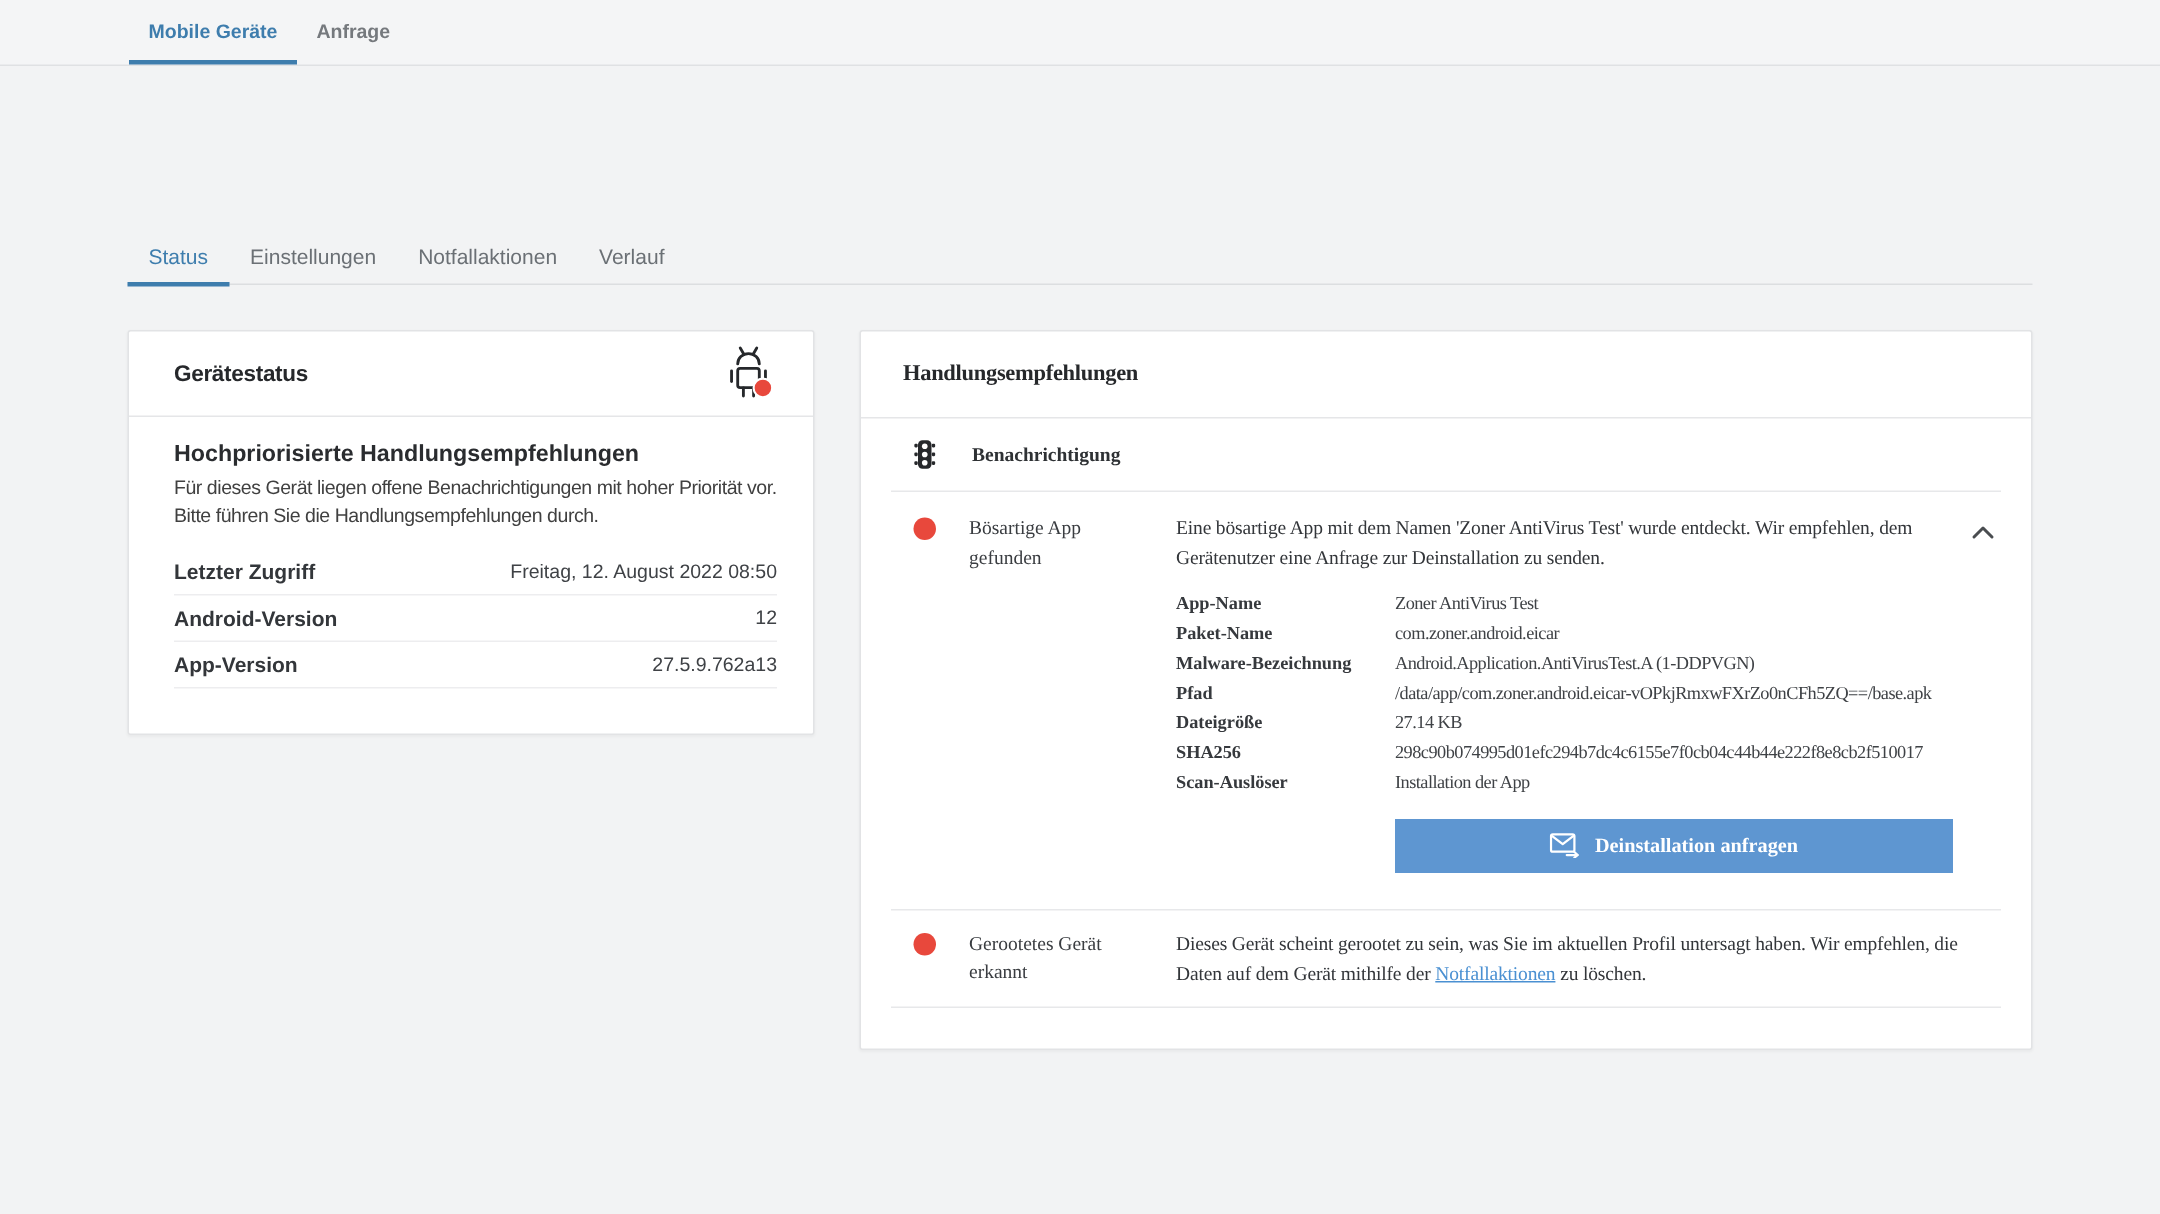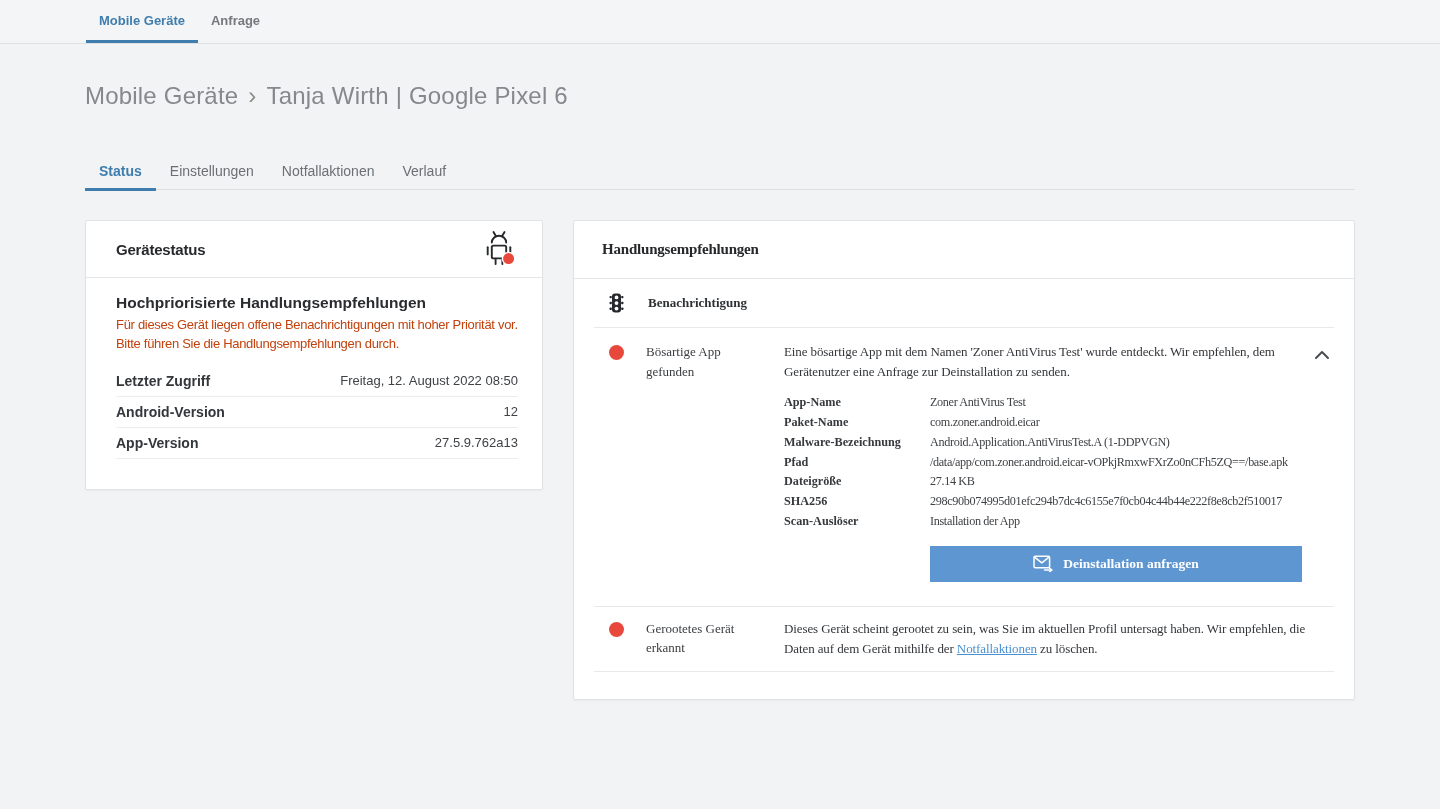--- a/index.html
+++ b/index.html
@@ -35,40 +35,40 @@
 
   
   .subtabs {
     position: absolute; left: 85px; top: 150px; width: 1270px; height: 40px;
     display: flex; align-items: flex-end; border-bottom: 1px solid #dcdee0;
   }
   .subtab {
     padding: 10px 14px 9px; font-size: 14px; color: #6b7075;
     border-bottom: 3px solid transparent; margin-bottom: -2px; cursor: pointer;
   }
-  .subtab.active { color: var(--accent-blue, #3e7dad); font-weight: 700; border-bottom-color: var(--accent-blue, #4583b4); }
+  .subtab.active { color: var(--accent-blue, #3e7dad); font-weight: 400; border-bottom-color: var(--accent-blue, #4583b4); }
 
   
   .card {
     position: absolute; background: #fff;
     border: 1px solid #e2e3e5; border-radius: 2px;
     box-shadow: 0 1px 2px rgba(0,0,0,0.04);
   }
   .card-header {
     display: flex; align-items: center; justify-content: space-between;
     border-bottom: 1px solid #e5e6e8;
   }
   .card-title { font-size: 15px; font-weight: 700; color: #26282b; letter-spacing: -0.2px; }
 
   
   .card-device { left: 85px; top: 220px; width: 458px; height: 270px; }
   .card-device .card-header { height: 57px; padding: 0 24px 0 30px; }
   .card-device .card-body { padding: 16px 24px 0 30px; }
   .section-title { font-size: 15.5px; font-weight: 700; color: #2a2c2f; margin-bottom: 4px; }
-  .section-text { font-size: 13px; letter-spacing: -0.3px; color: #c2410c; line-height: 1.45; margin-bottom: 12px; }
+  .section-text { font-size: 13px; letter-spacing: -0.3px; color: #404040; line-height: 1.45; margin-bottom: 12px; }
   .prop-row {
     display: flex; align-items: center; justify-content: space-between;
     height: 31px; border-bottom: 1px solid #ededef;
   }
   .prop-label { font-size: 14px; font-weight: 700; color: #33363a; }
   .prop-value { font-size: 13px; color: #3f4246; }
 
   
   .card-reco { left: 573px; top: 220px; width: 782px; height: 480px; font-family: Liberation Serif, serif; }
   .card-reco .card-header { height: 58px; padding: 0 24px 0 28px; }
@@ -111,21 +111,20 @@
 
 <div class="screen">
 
   <header class="topbar">
     <nav class="tabs">
       <div class="top-tab active">Mobile Geräte</div>
       <div class="top-tab">Anfrage</div>
     </nav>
   </header>
 
-  <h1 class="breadcrumb"><span>Mobile Geräte</span><span class="sep">›</span><span>Tanja Wirth | Google Pixel 6</span></h1>
 
   <nav class="subtabs">
     <div class="subtab active">Status</div>
     <div class="subtab">Einstellungen</div>
     <div class="subtab">Notfallaktionen</div>
     <div class="subtab">Verlauf</div>
   </nav>
 
   <section class="card card-device">
     <div class="card-header">

